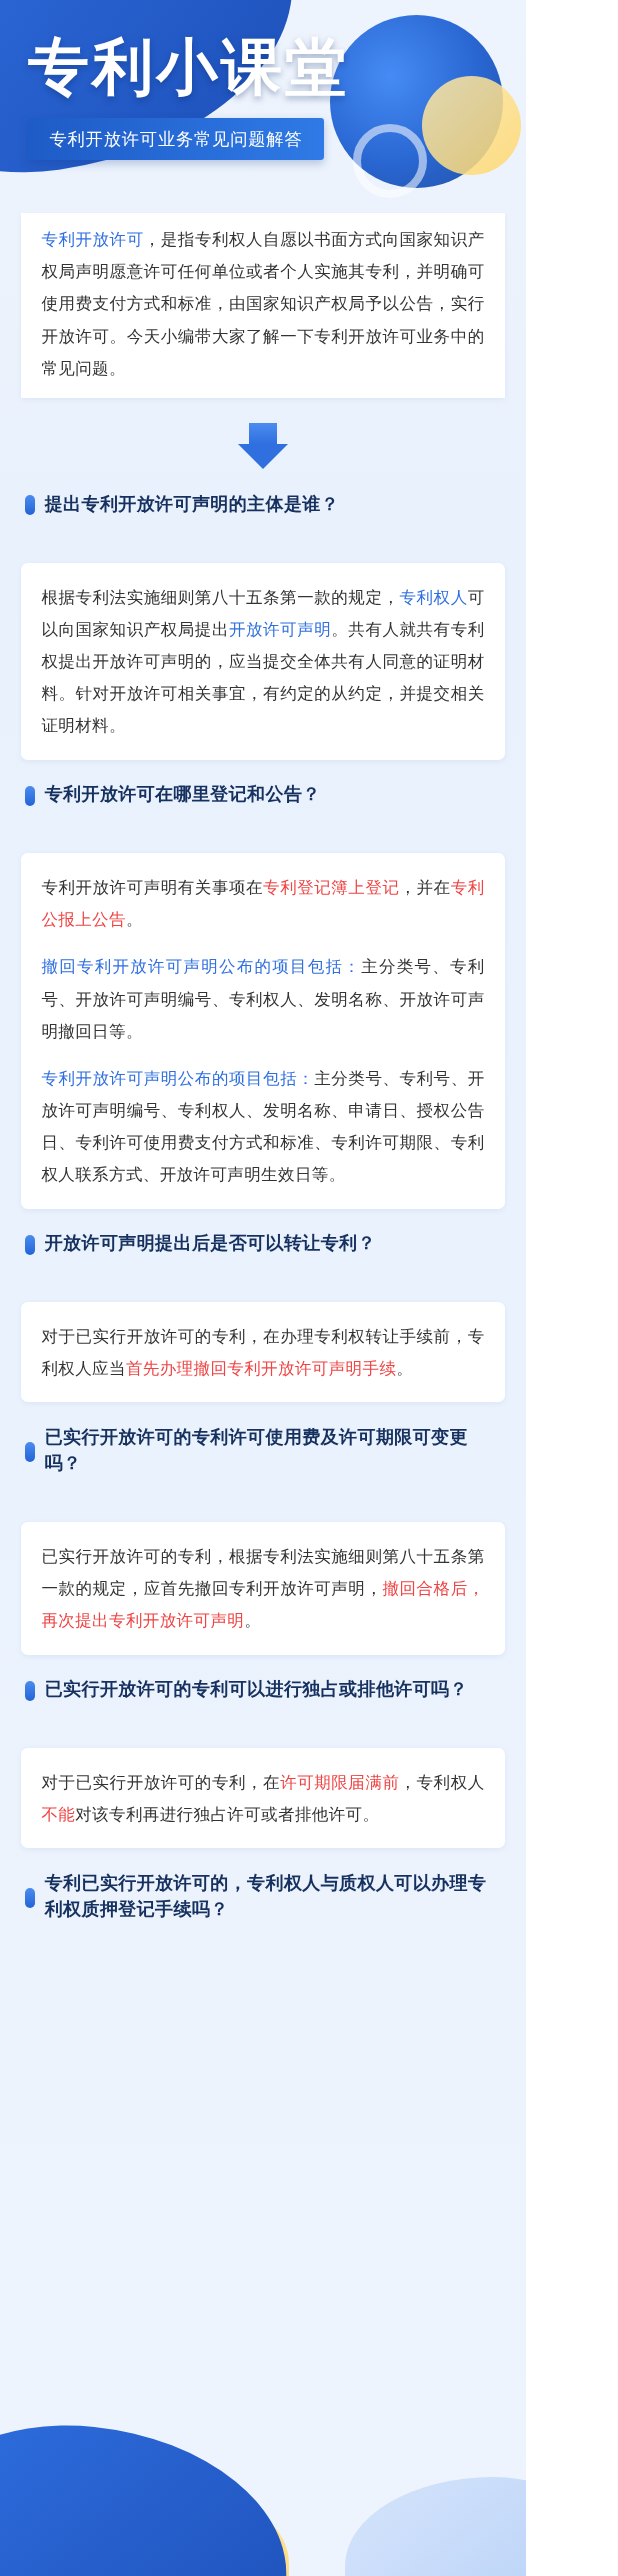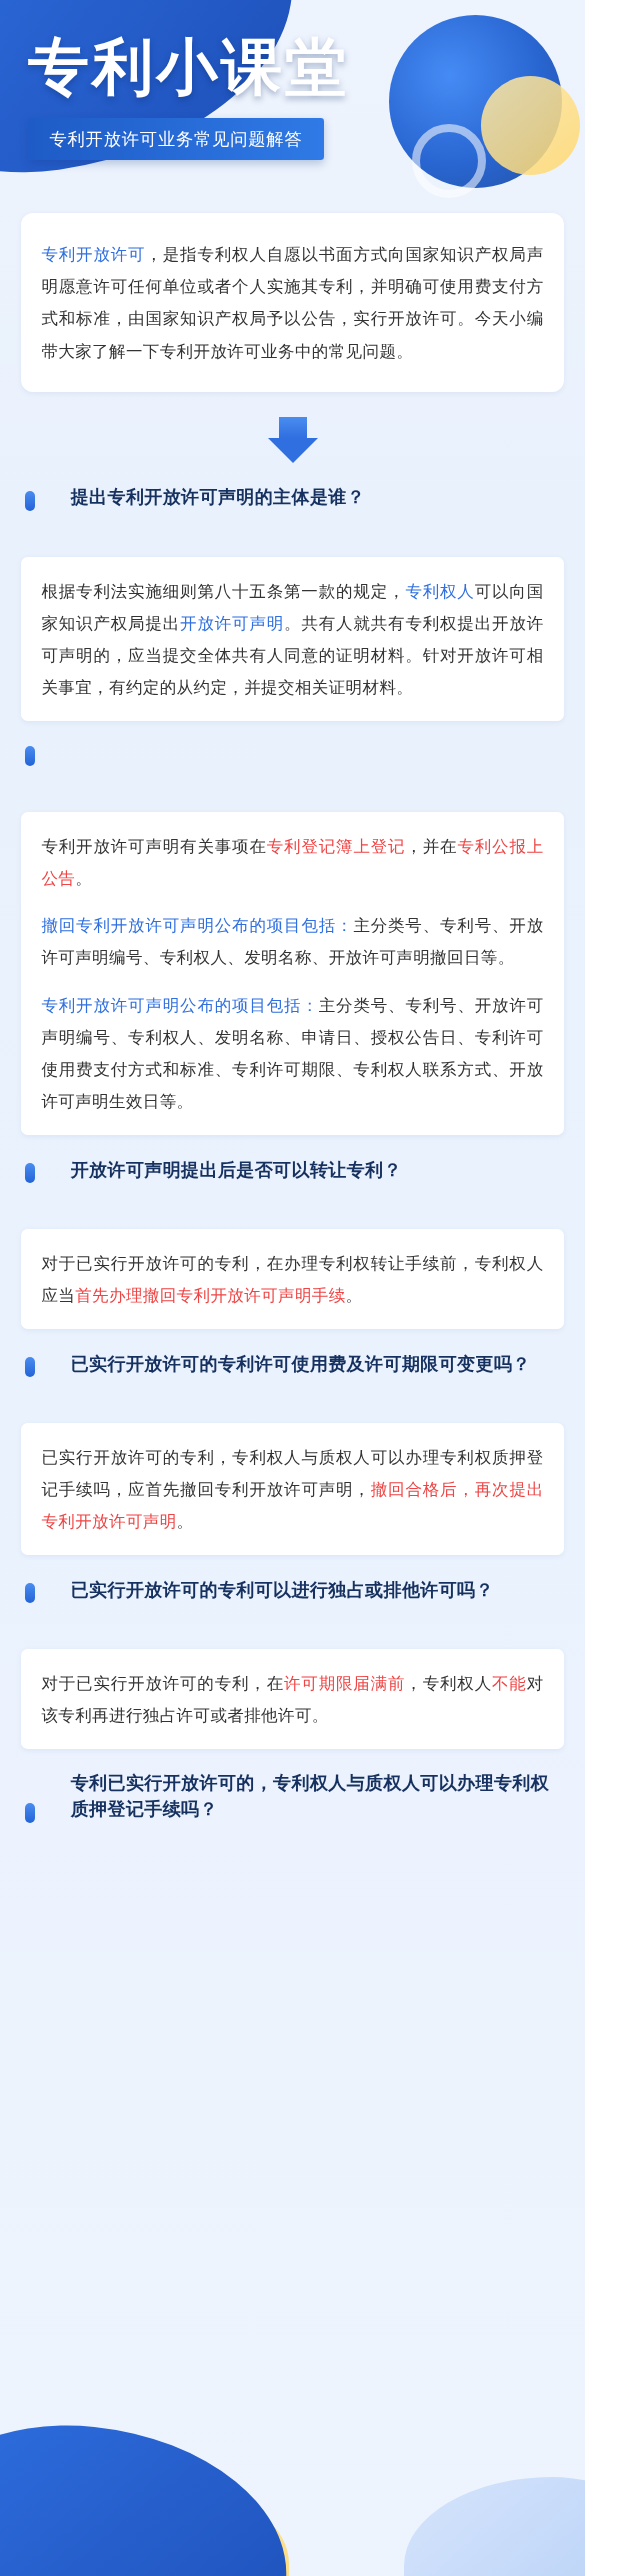--- a/index.html
+++ b/index.html
@@ -3,21 +3,21 @@
 <meta charset="utf-8">
 <style>
   * { box-sizing: border-box; margin: 0; padding: 0; }
   html, body {
     width: 618px;
     background: #ffffff;
     font-family: "Liberation Sans", "DejaVu Sans", sans-serif;
   }
   .page {
     position: relative;
-    width: 585px;
+    width: 526px;
     min-height: 2576px;
     background: linear-gradient(180deg, #eef4fd 0%, #e9f1fc 20%, #eaf2fd 55%, #eef4fd 100%);
     overflow: hidden;
   }
 
   
   .deco { position: absolute; pointer-events: none; }
   .deco-top-blue {
     top: -107px; left: -132px;
     width: 429px; height: 272px;
@@ -102,28 +102,29 @@
     box-shadow: 0 3.3px 8.2px rgba(20,60,140,0.25);
     white-space: nowrap;
     text-align: center;
   }
 
   
   .content { position: relative; z-index: 3; padding: 23px 21.4px 74px 21.4px; }
 
   .intro-card {
     background: #ffffff;
-    border-radius: 12px;
-    padding: 25px 20px;
+    border-radius: 0;
+    padding: 12px 20px;
     font-size: 16.5px;
     line-height: 1.95;
     color: #333333;
     letter-spacing: 0.4px;
     box-shadow: 0 1.6px 5px rgba(40,80,160,0.07);
     text-align: justify;
+    font-family: Liberation Mono, monospace;
   }
   .hl-blue { color: #2f6fe0; }
   .hl-orange { color: #ef4444; }
 
   .arrow-wrap {
     display: flex;
     justify-content: center;
     margin: 25px 0 21.4px 0;
   }
   .arrow-body {
@@ -135,23 +136,22 @@
     width: 0; height: 0;
     border-left: 25.6px solid transparent;
     border-right: 25.6px solid transparent;
     border-top: 25px solid #2f6fe0;
     margin: 0 auto;
   }
 
   .qa-block { margin-bottom: 21.4px; }
   .q-head {
     display: flex;
-    align-items: flex-end;
+    align-items: center;
     margin: 0 0 11.5px 3.3px;
-    gap: 26px;
   }
   .q-bullet {
     flex: 0 0 auto;
     width: 10px; height: 20px;
     border-radius: 5px;
     background: linear-gradient(180deg, #4a8df0 0%, #2363d6 100%);
     margin: 3.3px 10px 0 0;
   }
   .q-text {
     font-size: 18px;
@@ -210,20 +210,21 @@
             <span class="q-bullet"></span>
             <div class="q-text">提出专利开放许可声明的主体是谁？</div>
           </div>
           <div class="a-card">
             <p><span>根据专利法实施细则第八十五条第一款的规定，</span><span class="hl-blue">专利权人</span><span>可以向国家知识产权局提出</span><span class="hl-blue">开放许可声明</span><span>。共有人就共有专利权提出开放许可声明的，应当提交全体共有人同意的证明材料。针对开放许可相关事宜，有约定的从约定，并提交相关证明材料。</span></p>
           </div>
         </div>
         <div class="qa-block">
           <div class="q-head">
             <span class="q-bullet"></span>
+            <div class="q-text">专利开放许可在哪里登记和公告？</div>
           </div>
           <div class="a-card">
             <p><span>专利开放许可声明有关事项在</span><span class="hl-orange">专利登记簿上登记</span><span>，并在</span><span class="hl-orange">专利公报上公告</span><span>。</span></p>
             <p><span class="hl-blue">撤回专利开放许可声明公布的项目包括：</span><span>主分类号、专利号、开放许可声明编号、专利权人、发明名称、开放许可声明撤回日等。</span></p>
             <p><span class="hl-blue">专利开放许可声明公布的项目包括：</span><span>主分类号、专利号、开放许可声明编号、专利权人、发明名称、申请日、授权公告日、专利许可使用费支付方式和标准、专利许可期限、专利权人联系方式、开放许可声明生效日等。</span></p>
           </div>
         </div>
         <div class="qa-block">
           <div class="q-head">
             <span class="q-bullet"></span>
@@ -232,21 +233,21 @@
           <div class="a-card">
             <p><span>对于已实行开放许可的专利，在办理专利权转让手续前，专利权人应当</span><span class="hl-orange">首先办理撤回专利开放许可声明手续</span><span>。</span></p>
           </div>
         </div>
         <div class="qa-block">
           <div class="q-head">
             <span class="q-bullet"></span>
             <div class="q-text">已实行开放许可的专利许可使用费及许可期限可变更吗？</div>
           </div>
           <div class="a-card">
-            <p><span>已实行开放许可的专利，专利权人与质权人可以办理专利权质押登记手续吗，应首先撤回专利开放许可声明，</span><span class="hl-orange">撤回合格后，再次提出专利开放许可声明</span><span>。</span></p>
+            <p><span>已实行开放许可的专利，根据专利法实施细则第八十五条第一款的规定，应首先撤回专利开放许可声明，</span><span class="hl-orange">撤回合格后，再次提出专利开放许可声明</span><span>。</span></p>
           </div>
         </div>
         <div class="qa-block">
           <div class="q-head">
             <span class="q-bullet"></span>
             <div class="q-text">已实行开放许可的专利可以进行独占或排他许可吗？</div>
           </div>
           <div class="a-card">
             <p><span>对于已实行开放许可的专利，在</span><span class="hl-orange">许可期限届满前</span><span>，专利权人</span><span class="hl-orange">不能</span><span>对该专利再进行独占许可或者排他许可。</span></p>
           </div>

